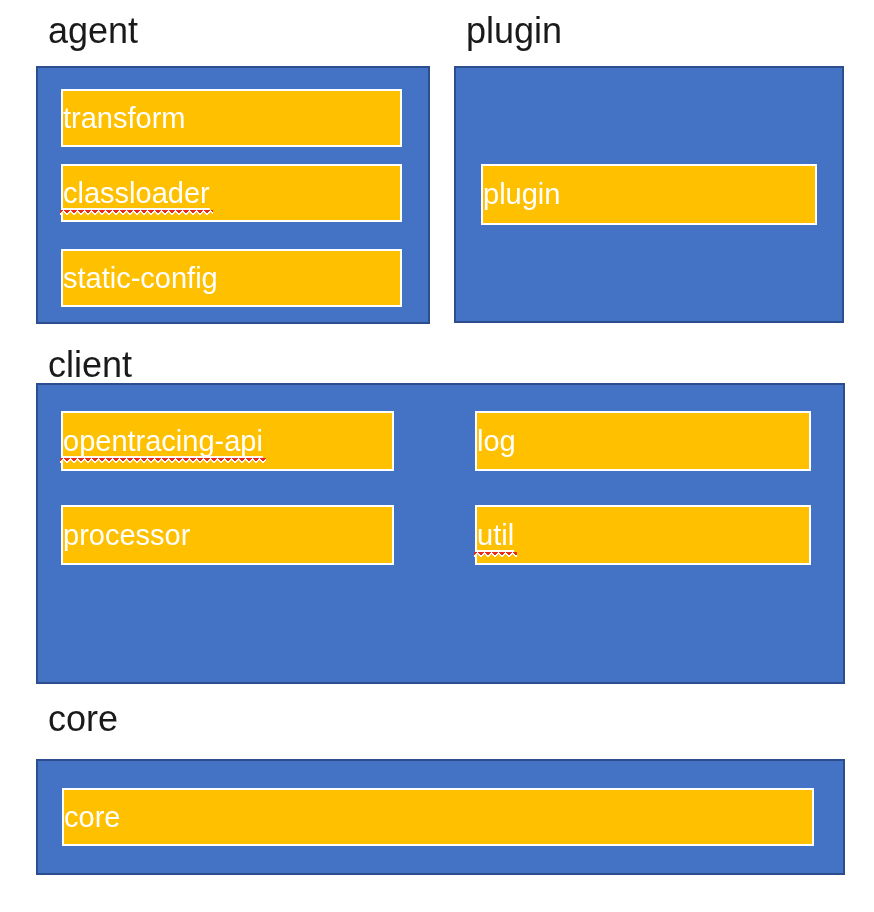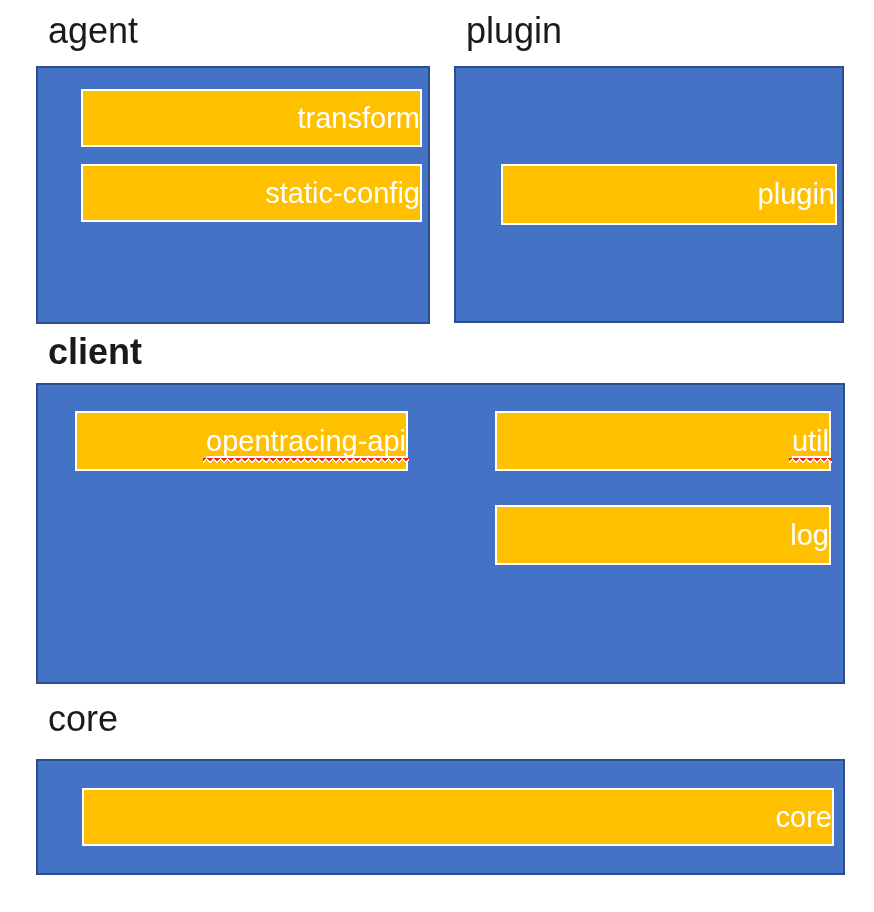--- a/index.html
+++ b/index.html
@@ -44,24 +44,23 @@
   }
 
   .module {
     box-sizing: border-box;
     background: var(--module-orange);
     border: 2px solid var(--module-border);
     color: var(--module-text);
     font-size: 29px;
     display: flex;
     align-items: center;
-    justify-content: flex-end;
+    justify-content: flex-start;
     width: 100%;
     flex: 0 0 auto;
-    margin-left: 20px;
   }
 
   
   #agent-panel {
     left: 36px; top: 66px; width: 394px; height: 258px;
     display: flex; flex-direction: column;
     padding: 21px 26px 0 23px; gap: 17px;
   }
   #agent-panel .module { height: 58px; }
   #agent-panel .module:nth-child(3) { margin-top: 10px; }
@@ -71,21 +70,21 @@
     left: 454px; top: 66px; width: 390px; height: 257px;
     display: flex; align-items: center;
     padding: 0 25px;
   }
   #plugin-panel .module { height: 61px; }
 
   
   #client-panel {
     left: 36px; top: 383px; width: 809px; height: 301px;
     display: flex; justify-content: space-between;
-    padding: 26px 32px 0 17px;
+    padding: 26px 32px 0 23px;
   }
   .client-col { display: flex; flex-direction: column; gap: 34px; }
   .client-col-left  { width: 333px; }
   .client-col-right { width: 336px; }
   #client-panel .module { height: 60px; }
 
   
   #core-panel {
     left: 36px; top: 759px; width: 809px; height: 116px;
     display: flex; align-items: center;
@@ -116,58 +115,64 @@
       linear-gradient(135deg, #ffffff 4px, transparent 4px),
       linear-gradient(225deg, #ffffff 4px, transparent 4px);
     background-size: 7px 5px;
     background-position: 0 0;
     background-repeat: repeat-x;
   }
 
   
   #agent-label  { left: 48px;  top: 12px;  }
   #plugin-label { left: 466px; top: 12px;  }
-  #client-label { left: 48px;  top: 333px; font-weight: bold; }
+  #client-label { left: 48px;  top: 346px; }
   #core-label   { left: 48px;  top: 700px; }
 </style>
 </head>
 <body>
 
 <div id="canvas">
 
   <div class="section-label" id="agent-label">agent</div>
   <div class="panel" id="agent-panel">
     <div class="module">
       <span>transform</span>
+    </div>
+    <div class="module">
+      <span class="misspelled">classloader</span>
     </div>
     <div class="module">
       <span>static-config</span>
     </div>
   </div>
 
   <div class="section-label" id="plugin-label">plugin</div>
   <div class="panel" id="plugin-panel">
     <div class="module">
       <span>plugin</span>
     </div>
   </div>
 
   <div class="section-label" id="client-label">client</div>
   <div class="panel" id="client-panel">
     <div class="client-col client-col-left">
       <div class="module">
         <span class="misspelled">opentracing-api</span>
       </div>
+      <div class="module">
+        <span>processor</span>
+      </div>
     </div>
     <div class="client-col client-col-right">
       <div class="module">
-        <span class="misspelled">util</span>
+        <span>log</span>
       </div>
       <div class="module">
-        <span>log</span>
+        <span class="misspelled">util</span>
       </div>
     </div>
   </div>
 
   <div class="section-label" id="core-label">core</div>
   <div class="panel" id="core-panel">
     <div class="module">
       <span>core</span>
     </div>
   </div>

